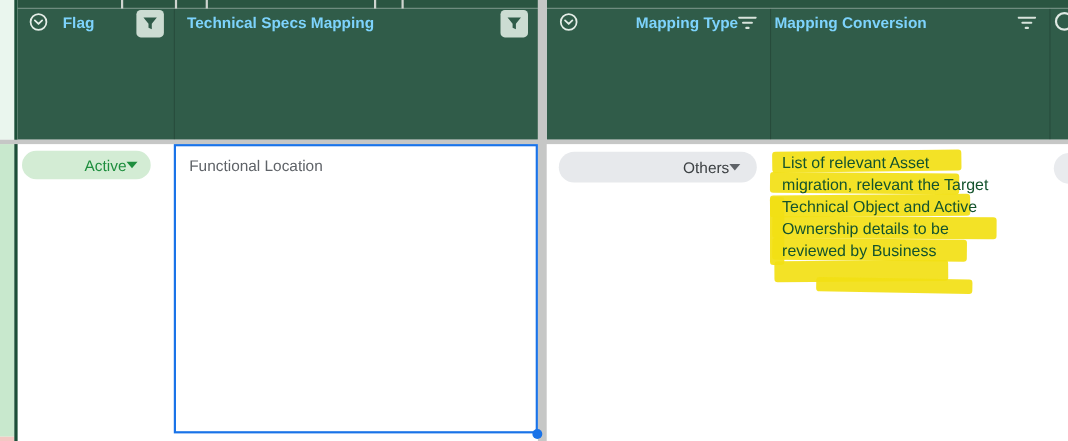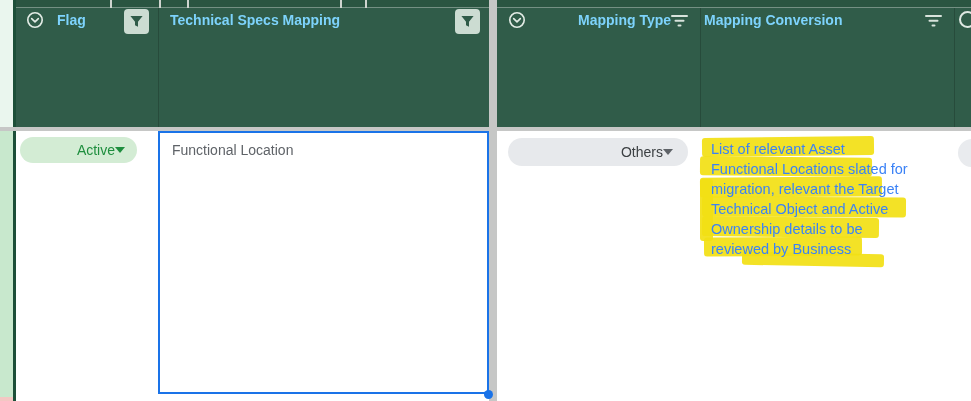--- a/index.html
+++ b/index.html
@@ -40,21 +40,21 @@
   .pill-type .pill-text{color:var(--others-pill-text,#3c4043);font-size:14px;}
   .tri{width:0;height:0;border-left:5px solid transparent;border-right:5px solid transparent;}
   .tri-green{border-top:6px solid var(--active-pill-text,#1e8e3e);}
   .tri-gray{border-top:6px solid #5f6368;}
   
   .sel-cell{left:158px;top:131px;width:331px;height:263px;box-sizing:border-box;border:2px solid var(--selection-blue,#1a73e8);background:#ffffff;cursor:cell;}
   .sel-cell .cell-text{position:absolute;left:12px;top:9px;color:#5f6368;font-size:14px;white-space:nowrap;}
   .fill-handle{left:484px;top:390px;width:9px;height:9px;border-radius:50%;background:var(--selection-blue,#1a73e8);cursor:crosshair;}
   
   .desc-cell{left:700px;top:131px;width:257px;height:270px;cursor:cell;}
-  .desc-text{position:absolute;left:11px;top:8px;width:250px;color:#3b82f6;font-size:14.5px;line-height:20px;z-index:3;}
+  .desc-text{position:absolute;left:11px;top:8px;width:250px;color:#14532d;font-size:14.5px;line-height:20px;z-index:3;}
   .hl{position:absolute;background:var(--highlight-yellow,#f2df14);border-radius:3px;opacity:.92;z-index:1;}
   .h1{left:2px;top:6px;width:172px;height:19px;transform:rotate(-0.7deg);}
   .h2{left:0px;top:26px;width:172px;height:19px;transform:rotate(0.5deg);}
   .h3{left:0px;top:46px;width:182px;height:20px;transform:rotate(-0.5deg);}
   .h4{left:2px;top:66px;width:204px;height:20px;transform:rotate(0.3deg);}
   .h5{left:2px;top:86px;width:177px;height:20px;transform:rotate(0.6deg);}
   .h6{left:4px;top:106px;width:158px;height:19px;transform:rotate(-0.4deg);}
   .h7{left:42px;top:122px;width:142px;height:13px;transform:rotate(1deg);}
   .hv{left:0px;top:48px;width:13px;height:62px;}
   
@@ -147,21 +147,20 @@
     <div class="hl h1"></div>
     <div class="hl h2"></div>
     <div class="hl h3"></div>
     <div class="hl h4"></div>
     <div class="hl h5"></div>
     <div class="hl h6"></div>
     <div class="hl h7"></div>
     <div class="hl hv"></div>
     <div class="desc-text">
       <div>List of relevant Asset</div>
-      <div>Functional Locations slated for</div>
       <div>migration, relevant the Target</div>
       <div>Technical Object and Active</div>
       <div>Ownership details to be</div>
       <div>reviewed by Business</div>
     </div>
   </div>
 
   <div class="abs next-col-pill"></div>
 
 </div>

